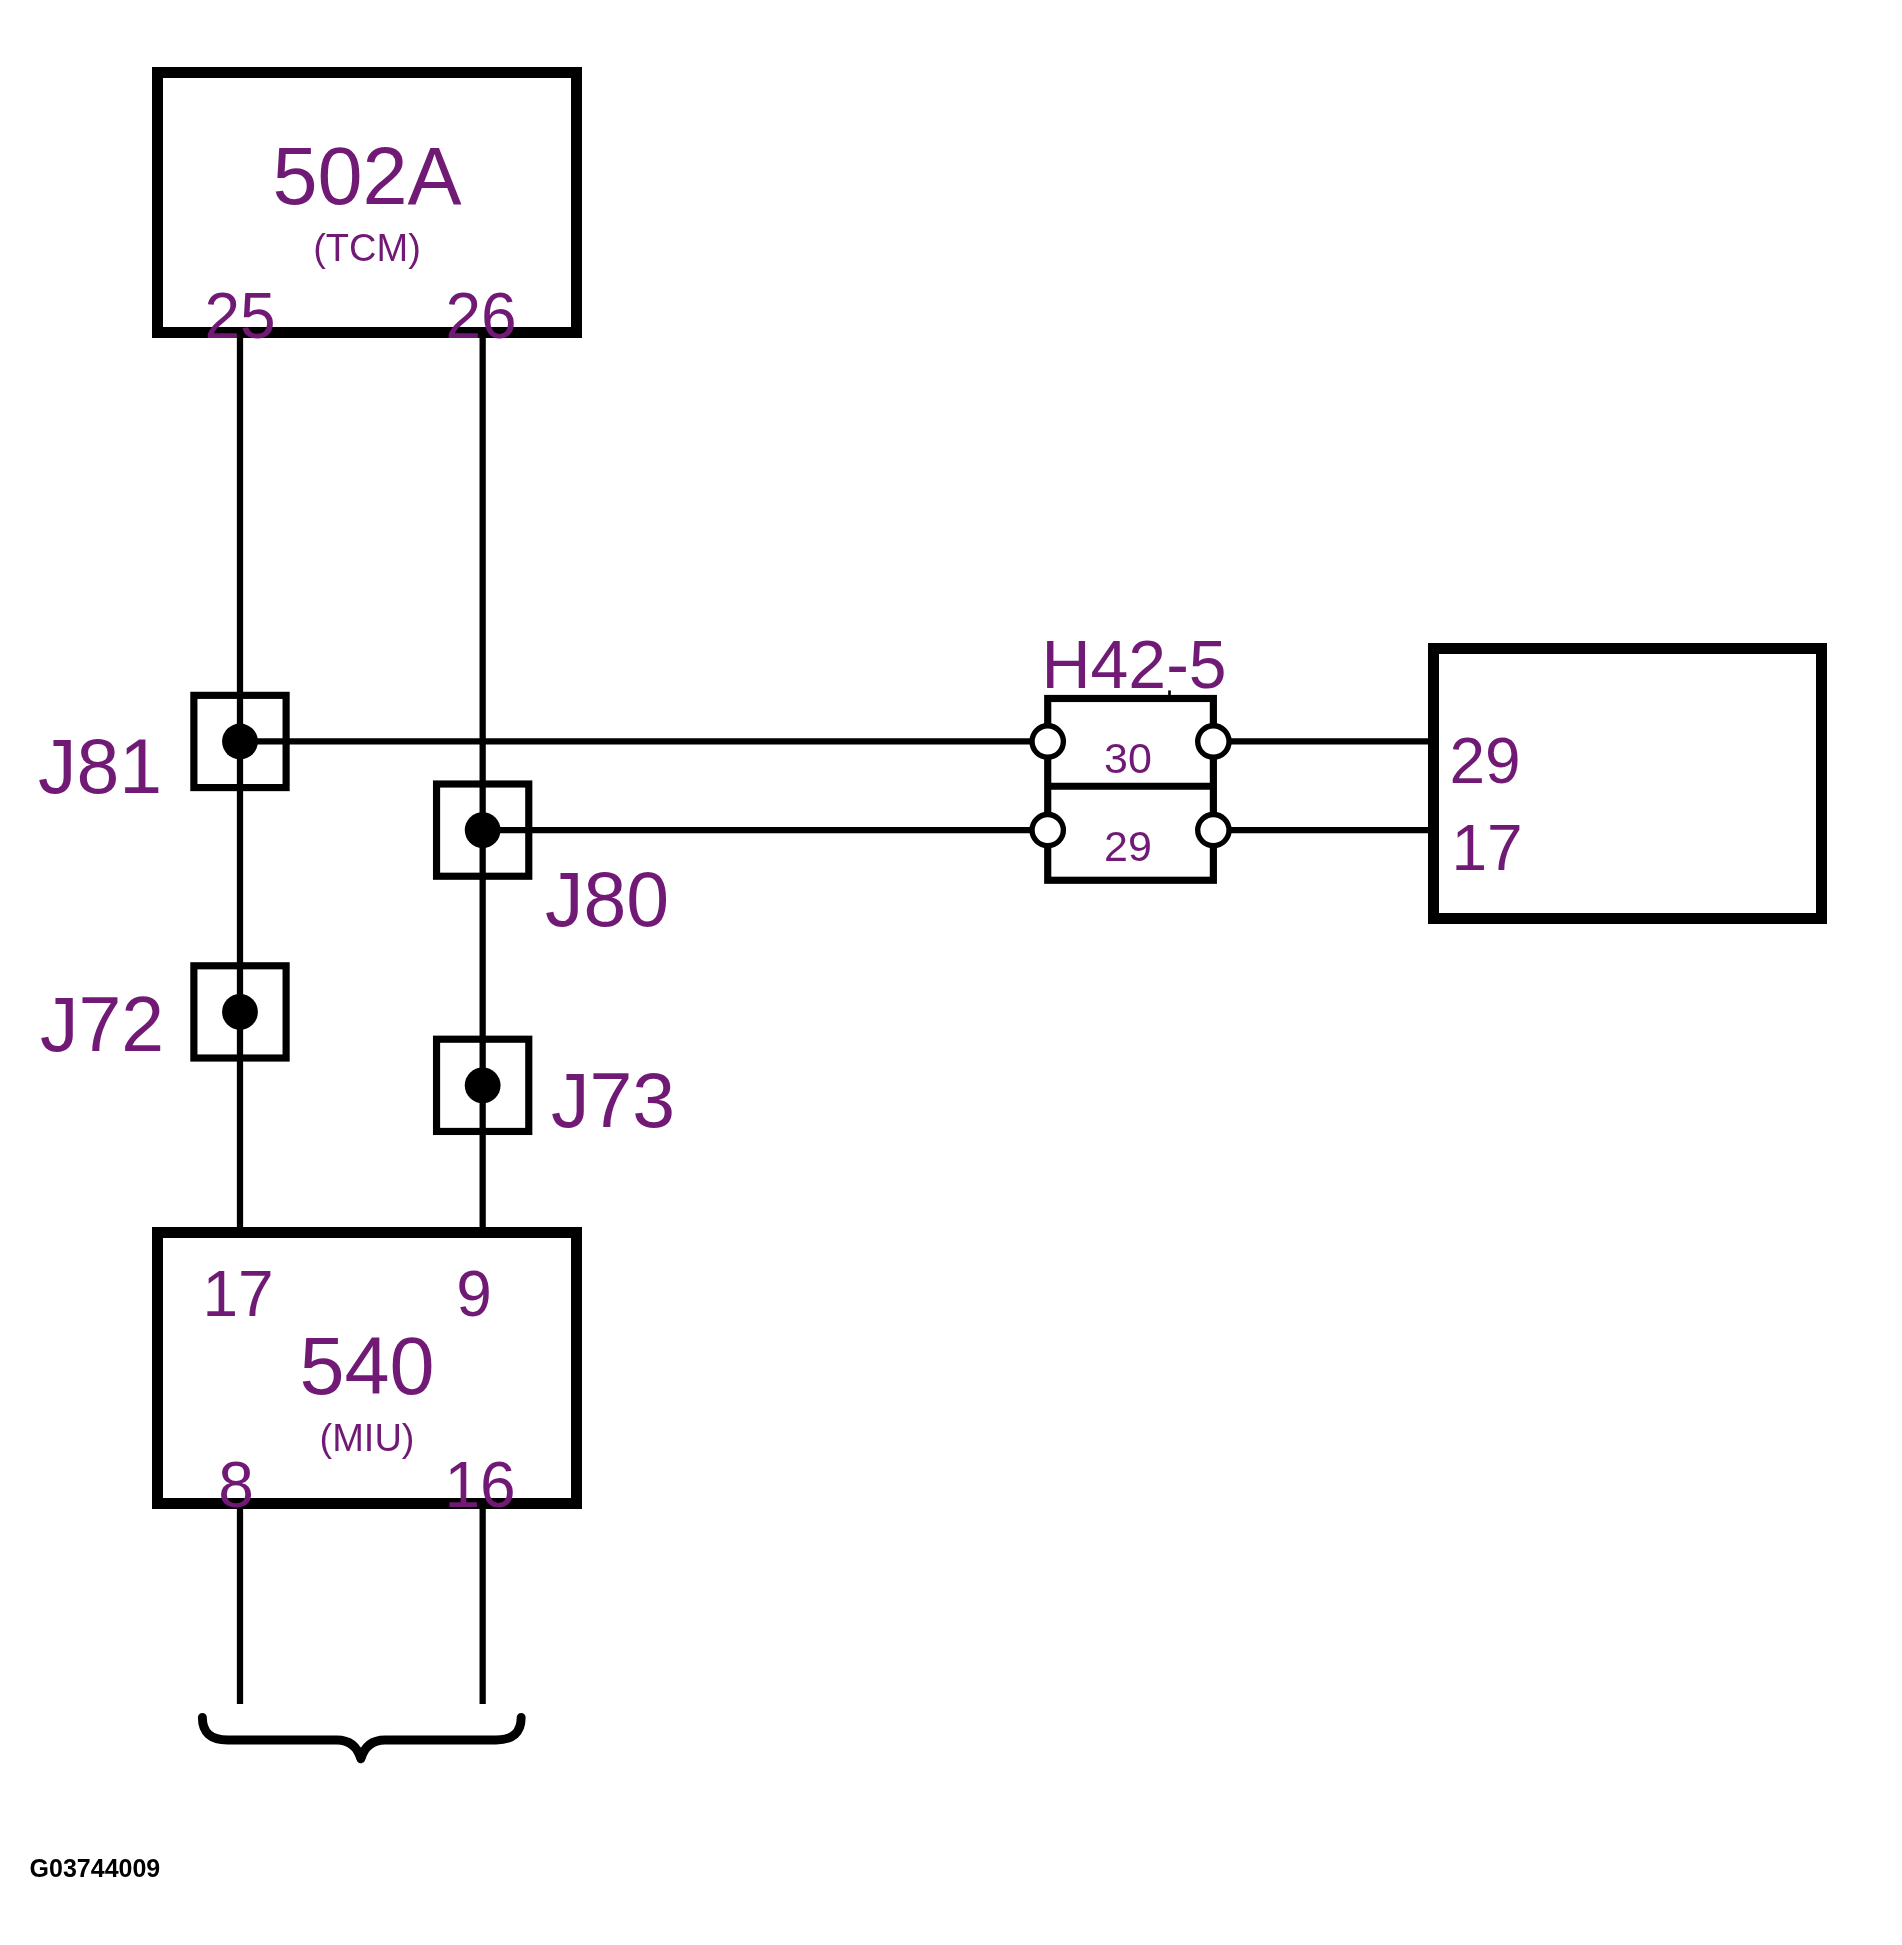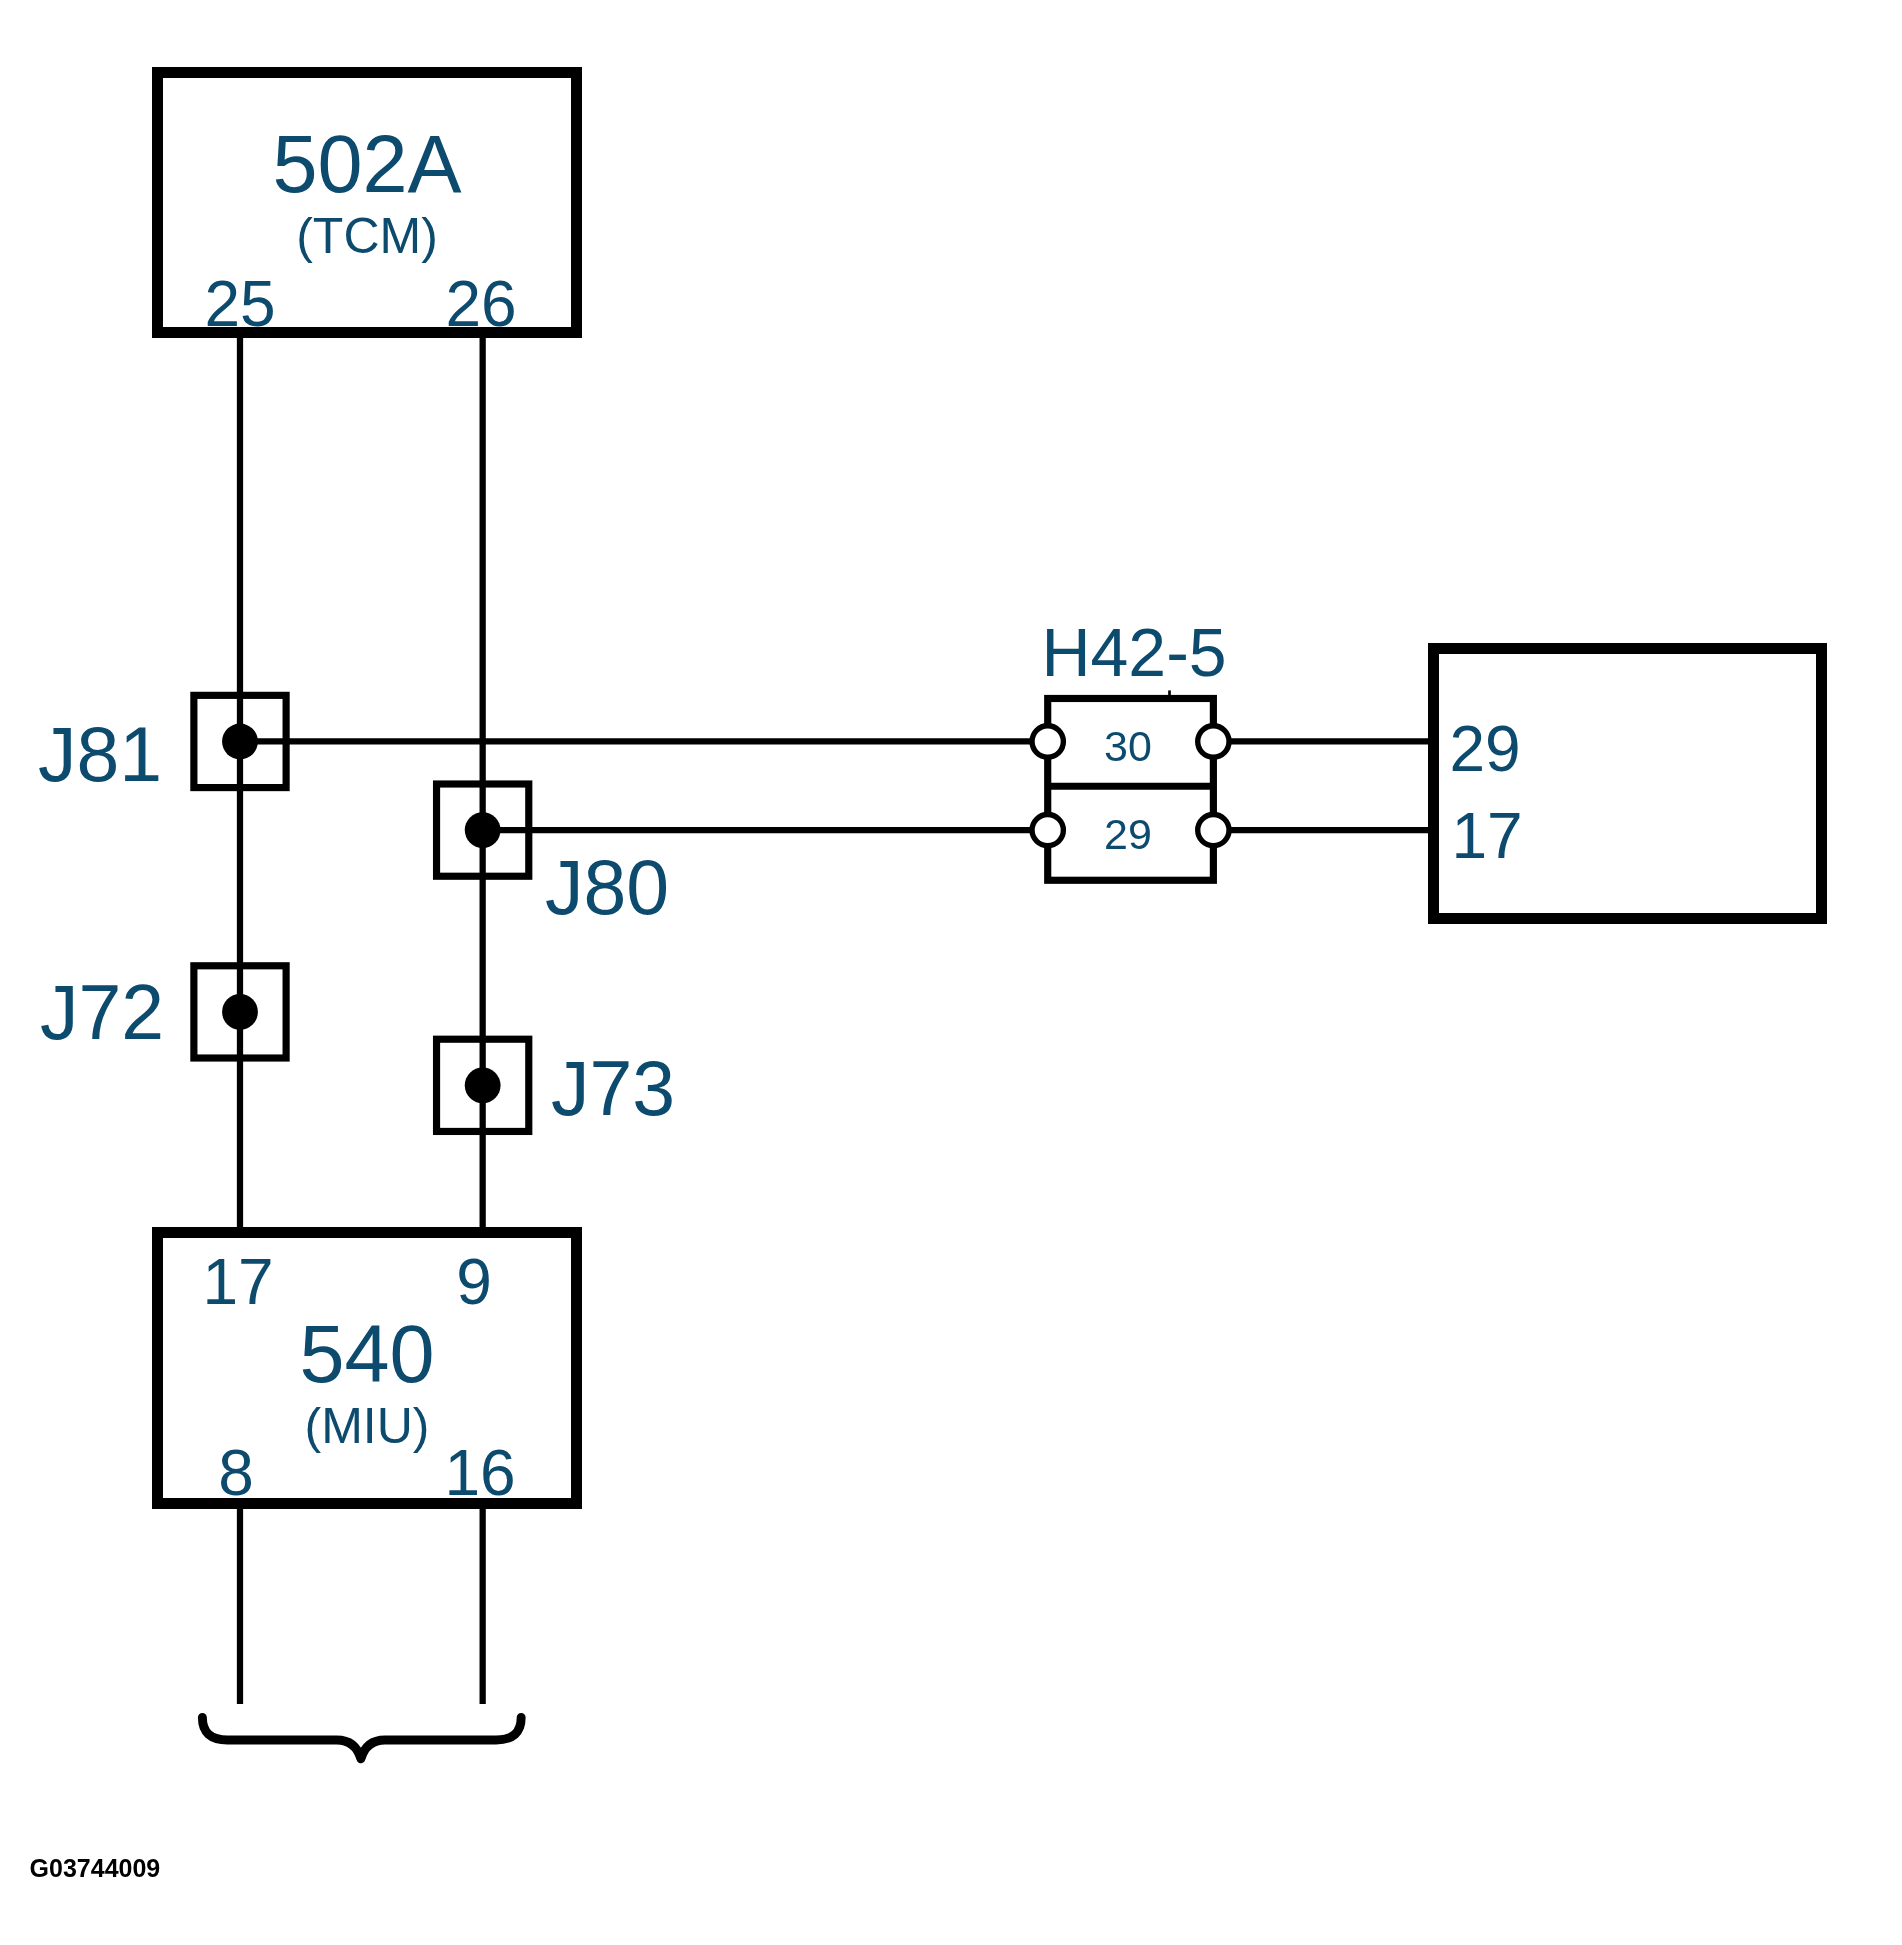--- a/index.html
+++ b/index.html
@@ -29,24 +29,25 @@
     border: 11.6px solid #000000;
     background: #ffffff;
     z-index: 2;
   }
   .lbl {
     position: absolute;
     z-index: 3;
     white-space: nowrap;
     transform: translate(-50%, -50%);
     line-height: 1;
-    color: #0c4a6e;
+    color: #701a75;
+    margin-top: 12px;
   }
   .box-title   { font-size: 81px; }
-  .box-sub     { font-size: 50px; }
+  .box-sub     { font-size: 38px; }
   .pin         { font-size: 64px; }
   .pin-small   { font-size: 43px; }
   .j-label     { font-size: 77px; }
   .conn-title  { font-size: 68px; }
   .bus-label   { font-size: 82px; }
   .fig-code {
     position: absolute;
     z-index: 3;
     transform: none;
     font-size: 25px;

